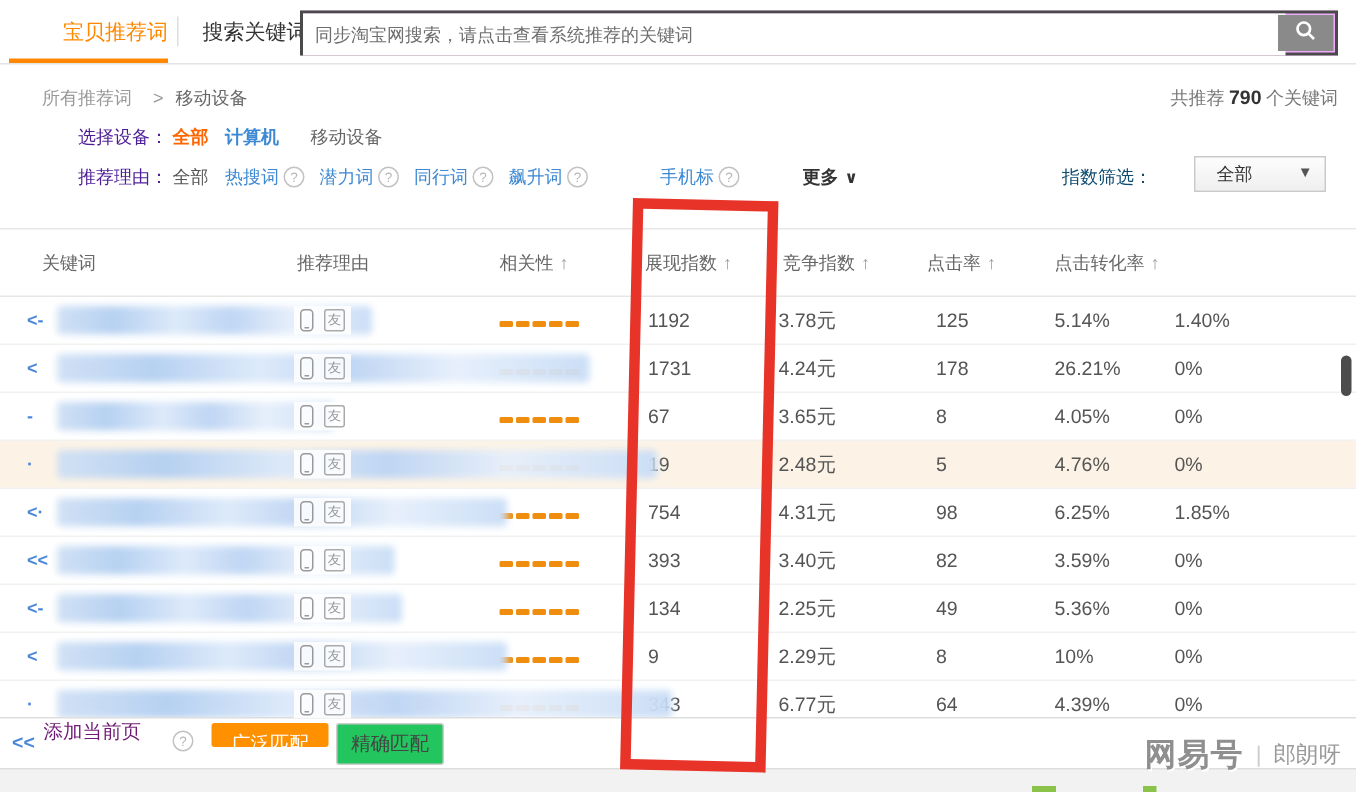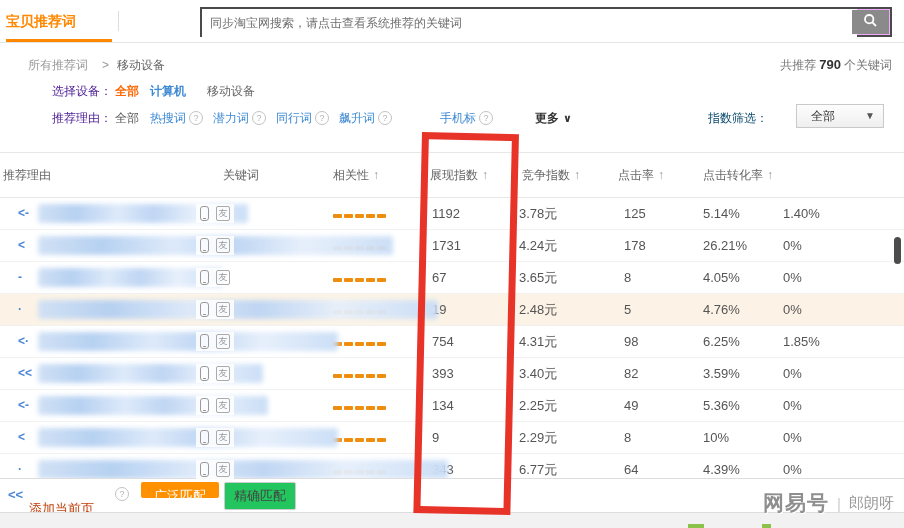--- a/index.html
+++ b/index.html
@@ -1,21 +1,21 @@
 <!DOCTYPE html>
 <html><head>
 <meta charset="utf-8">
 <style>
   html,body{margin:0;padding:0;background:#fff;}
   .page{position:relative;width:904px;height:528px;background:#fff;overflow:hidden;
         font-family:"Liberation Sans","DejaVu Sans",sans-serif;font-size:12px;color:#555;}
   
   .tabbar{position:absolute;top:0;left:0;width:904px;height:42px;border-bottom:1px solid #e4e4e4;background:#fff;}
-  .tab-active{position:absolute;left:6px;top:0;width:106px;height:42px;line-height:42px;text-align:left;
-              color:#ff8800;font-weight:bold;font-size:14px;cursor:pointer;}
+  .tab-active{position:absolute;left:6px;top:0;width:106px;height:42px;line-height:42px;text-align:right;
+              color:#ff8800;font-weight:normal;font-size:14px;cursor:pointer;}
   .tab-underline{position:absolute;left:6px;bottom:0;width:106px;height:3px;background:#ff8800;}
   .tab-divider{position:absolute;left:118px;top:11px;width:1px;height:20px;background:#ddd;}
   .tab-inactive{position:absolute;left:128px;top:0;width:84px;height:42px;line-height:42px;text-align:center;
                 color:#333;font-size:14px;cursor:pointer;}
   .searchbox{position:absolute;left:200px;top:7px;width:692px;height:30px;border:2px solid #4a4a4a;
              box-sizing:border-box;background:#f0abfc;}
   .searchbox input{position:absolute;left:0;top:0;width:645px;height:26px;border:0;outline:none;
                    padding-left:8px;font-size:12px;color:#333;font-family:inherit;}
   .searchbox input::placeholder{color:#6e6e6e;opacity:1;}
   .search-btn{position:absolute;right:1px;top:1px;width:37px;height:24px;background:#8a8a8a;border:0;
@@ -73,21 +73,21 @@
   .td.rel{padding-left:13px;}
   .dash{display:inline-block;width:9px;height:4px;background:#ef8e0e;border-radius:1px;margin-right:2px;}
   .td.imp{padding-left:8px;}
   .td.price{padding-left:4px;}
   .td.comp{padding-left:9px;}
   .td.ctr{padding-left:3px;}
   .td.cvr{padding-left:3px;}
   
   .footbar{position:absolute;top:478px;left:0;width:904px;height:34px;background:#fff;border-top:1px solid #ddd;}
   .pager-arrows{position:absolute;left:8px;top:8px;color:#4a86d8;font-weight:bold;font-size:13px;cursor:pointer;}
-  .add-page{position:absolute;left:29px;top:21px;color:#c2410c;font-size:13px;cursor:pointer;text-align:center;}
+  .add-page{position:absolute;left:29px;top:0;color:#701a75;font-size:13px;cursor:pointer;text-align:center;}
   .foot-help{position:absolute;left:112px;top:8px;}
   .btn-broad{position:absolute;left:141px;top:3px;width:78px;height:16px;line-height:28px;text-align:center;
              background:#ff9000;color:#fff;font-size:13px;border-radius:2px;cursor:pointer;}
   .btn-exact{position:absolute;left:224px;top:3px;width:70px;height:26px;line-height:26px;text-align:center;
              background:#22c55e;border:1px solid #ccc;color:#444;font-size:13px;border-radius:2px;cursor:pointer;}
   .graystrip{position:absolute;top:512px;left:0;width:904px;height:16px;background:#f2f2f2;border-top:1px solid #ddd;}
   .watermark{position:absolute;top:489px;right:10px;z-index:60;display:flex;align-items:center;gap:8px;}
   .wm-brand{font-size:21px;font-weight:bold;color:#8f8f8f;letter-spacing:1px;text-shadow:1px 1px 0 #fff;}
   .wm-div{color:#ccc;font-size:15px;}
   .wm-author{font-size:15px;color:#9a9a9a;}
@@ -100,20 +100,21 @@
 </style>
 </head>
 <body>
 
 <div class="page">
 
   <div class="tabbar">
     <div class="tab-active">宝贝推荐词</div>
     <div class="tab-underline"></div>
     <div class="tab-divider"></div>
+    <div class="tab-inactive">搜索关键词</div>
     <div class="searchbox">
       <input type="text" placeholder="同步淘宝网搜索，请点击查看系统推荐的关键词" style="">
       <button class="search-btn">
         <span>
           <svg width="15" height="15" viewBox="0 0 15 15">
             <circle cx="6.2" cy="6.2" r="4.2" fill="none" stroke="#ffffff" stroke-width="1.8"></circle>
             <line x1="9.4" y1="9.4" x2="13" y2="13" stroke="#ffffff" stroke-width="1.8"></line>
           </svg>
         </span>
       </button>
@@ -147,22 +148,22 @@
     <span class="more-link"><span>更多</span><span class="more-chevron">∨</span></span>
     <span class="index-label">指数筛选：</span>
     <span class="index-dd">
       <span class="dd-val">全部</span>
       <span class="dd-arrow">▼</span>
     </span>
   </div>
 
   <div class="tbl">
     <div class="grid thead">
+      <div class="th c0">关键词</div>
       <div class="th c1">推荐理由</div>
-      <div class="th c0">关键词</div>
       <div class="th c2"><span>相关性</span><span class="arrow">↑</span></div>
       <div class="th c3"><span>展现指数</span><span class="arrow">↑</span></div>
       <div class="th c5"><span>竞争指数</span><span class="arrow">↑</span></div>
       <div class="th c6"><span>点击率</span><span class="arrow">↑</span></div>
       <div class="th c7"><span>点击转化率</span><span class="arrow">↑</span></div>
     </div>
     <div class="rows-wrap" id="rows">
     <div class="grid tr">
       <div class="td kw">
         <span class="kw-prefix">&lt;-</span>

